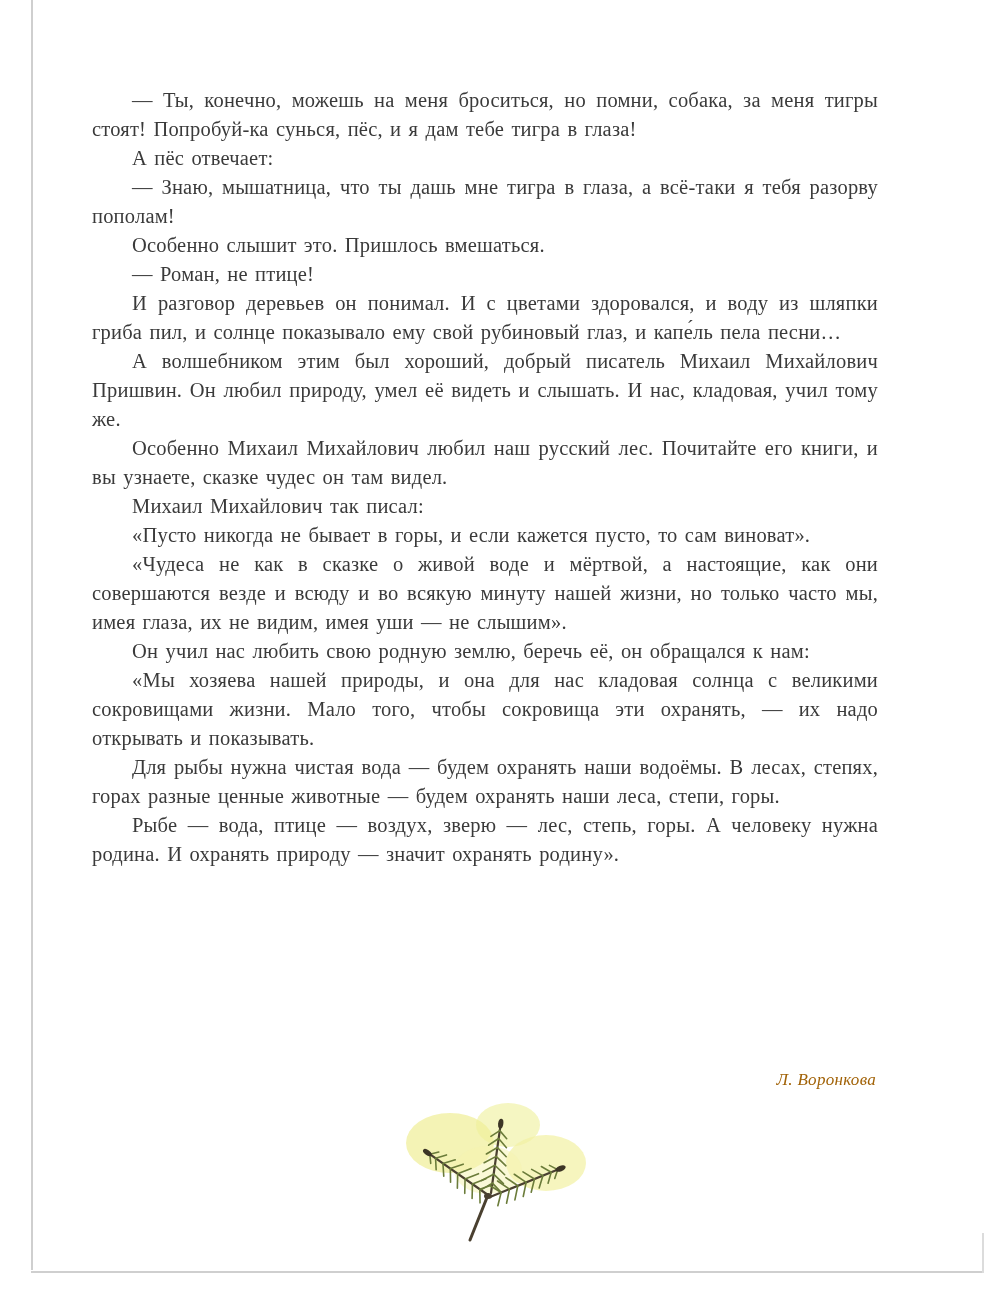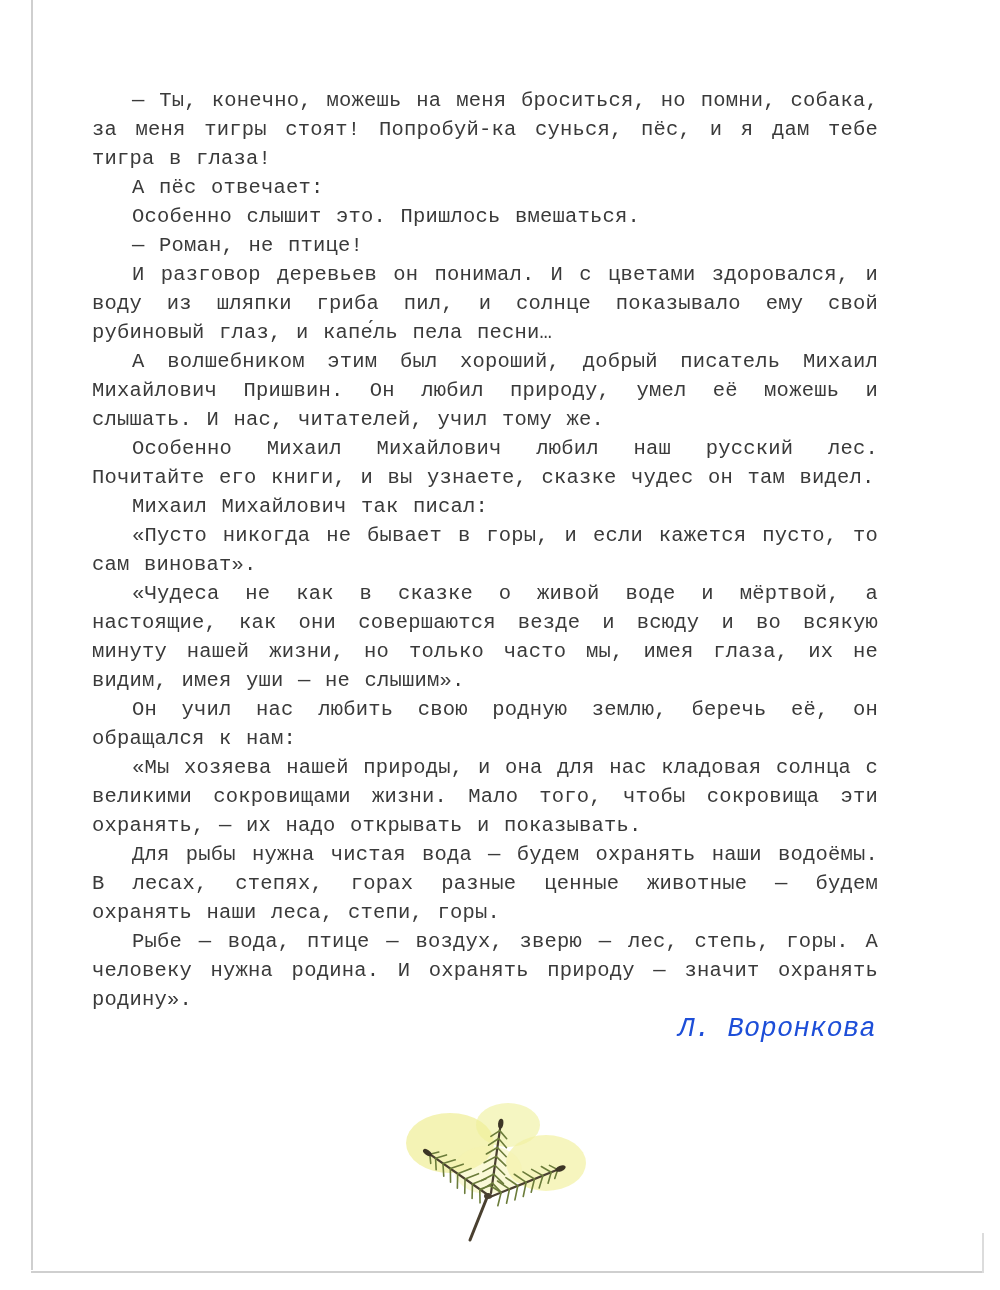--- a/index.html
+++ b/index.html
@@ -5,21 +5,21 @@
   html, body {
     margin: 0;
     padding: 0;
     background: #ffffff;
   }
   .page {
     position: relative;
     width: 1000px;
     height: 1290px;
     background: #ffffff;
-    font-family: Liberation Mono, monospace;
+    font-family: Liberation Serif, serif;
     color: #3a3a3a;
     overflow: hidden;
   }
   
   .edge-left {
     position: absolute;
     left: 31px;
     top: 0;
     width: 2px;
     height: 1270px;
@@ -53,24 +53,24 @@
     line-height: 29px;
     text-align: justify;
     text-indent: 40px;
     word-spacing: 2px;
     letter-spacing: 0.2px;
     color: #3a3a3a;
   }
   .signature {
     position: absolute;
     right: 124px;
-    top: 1014px;
-    font-size: 27px;
+    top: 1070px;
+    font-size: 17px;
     font-style: italic;
-    color: #1d4ed8;
+    color: #a16207;
     letter-spacing: 0.3px;
   }
   .illustration {
     position: absolute;
     left: 388px;
     top: 1095px;
     width: 220px;
     height: 150px;
   }
 </style>
@@ -79,24 +79,25 @@
 
 <div class="page">
 
   <div class="edge-left"></div>
   <div class="edge-bottom"></div>
   <div class="edge-right"></div>
 
   <div class="text-block">
       <p class="para">— Ты, конечно, можешь на меня броситься, но помни, собака, за меня тигры стоят! Попробуй-ка сунься, пёс, и я дам тебе тигра в глаза!</p>
       <p class="para">А пёс отвечает:</p>
+      <p class="para">— Знаю, мышатница, что ты дашь мне тигра в глаза, а всё-таки я тебя разорву пополам!</p>
       <p class="para">Особенно слышит это. Пришлось вмешаться.</p>
       <p class="para">— Роман, не птице!</p>
       <p class="para">И разговор деревьев он понимал. И с цветами здоровался, и воду из шляпки гриба пил, и солнце показывало ему свой рубиновый глаз, и капе́ль пела песни…</p>
-      <p class="para">А волшебником этим был хороший, добрый писатель Михаил Михайлович Пришвин. Он любил природу, умел её можешь и слышать. И нас, читателей, учил тому же.</p>
+      <p class="para">А волшебником этим был хороший, добрый писатель Михаил Михайлович Пришвин. Он любил природу, умел её видеть и слышать. И нас, кладовая, учил тому же.</p>
       <p class="para">Особенно Михаил Михайлович любил наш русский лес. Почитайте его книги, и вы узнаете, сказке чудес он там видел.</p>
       <p class="para">Михаил Михайлович так писал:</p>
       <p class="para">«Пусто никогда не бывает в горы, и если кажется пусто, то сам виноват».</p>
       <p class="para">«Чудеса не как в сказке о живой воде и мёртвой, а настоящие, как они совершаются везде и всюду и во всякую минуту нашей жизни, но только часто мы, имея глаза, их не видим, имея уши — не слышим».</p>
       <p class="para">Он учил нас любить свою родную землю, беречь её, он обращался к нам:</p>
       <p class="para">«Мы хозяева нашей природы, и она для нас кладовая солнца с великими сокровищами жизни. Мало того, чтобы сокровища эти охранять, — их надо открывать и показывать.</p>
       <p class="para">Для рыбы нужна чистая вода — будем охранять наши водоёмы. В лесах, степях, горах разные ценные животные — будем охранять наши леса, степи, горы.</p>
       <p class="para">Рыбе — вода, птице — воздух, зверю — лес, степь, горы. А человеку нужна родина. И охранять природу — значит охранять родину».</p>
     </div>
 

